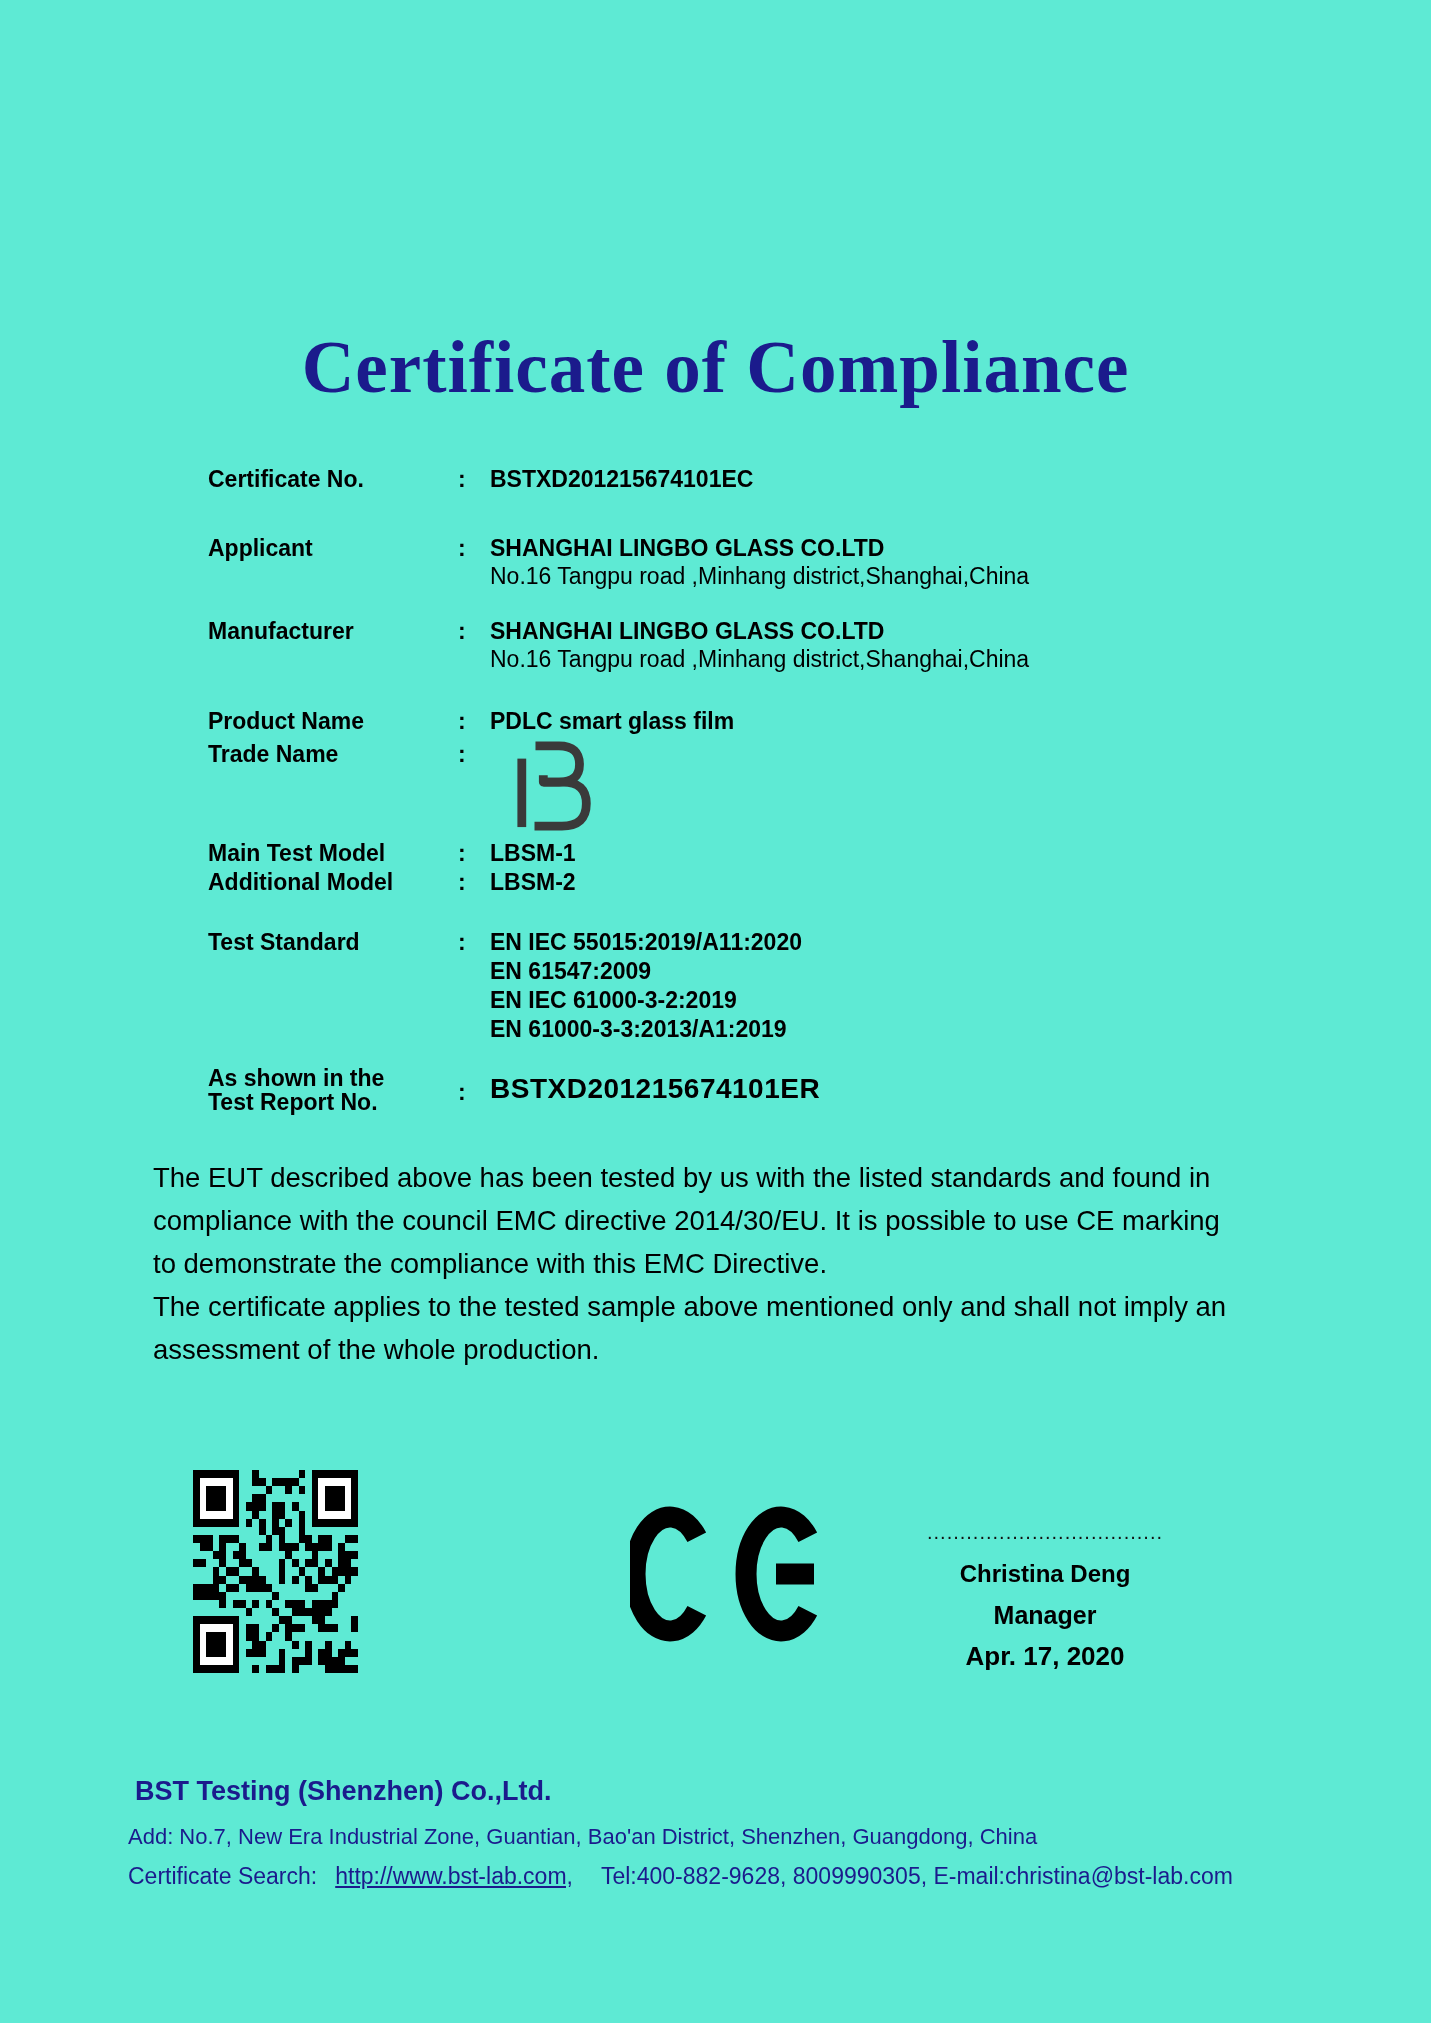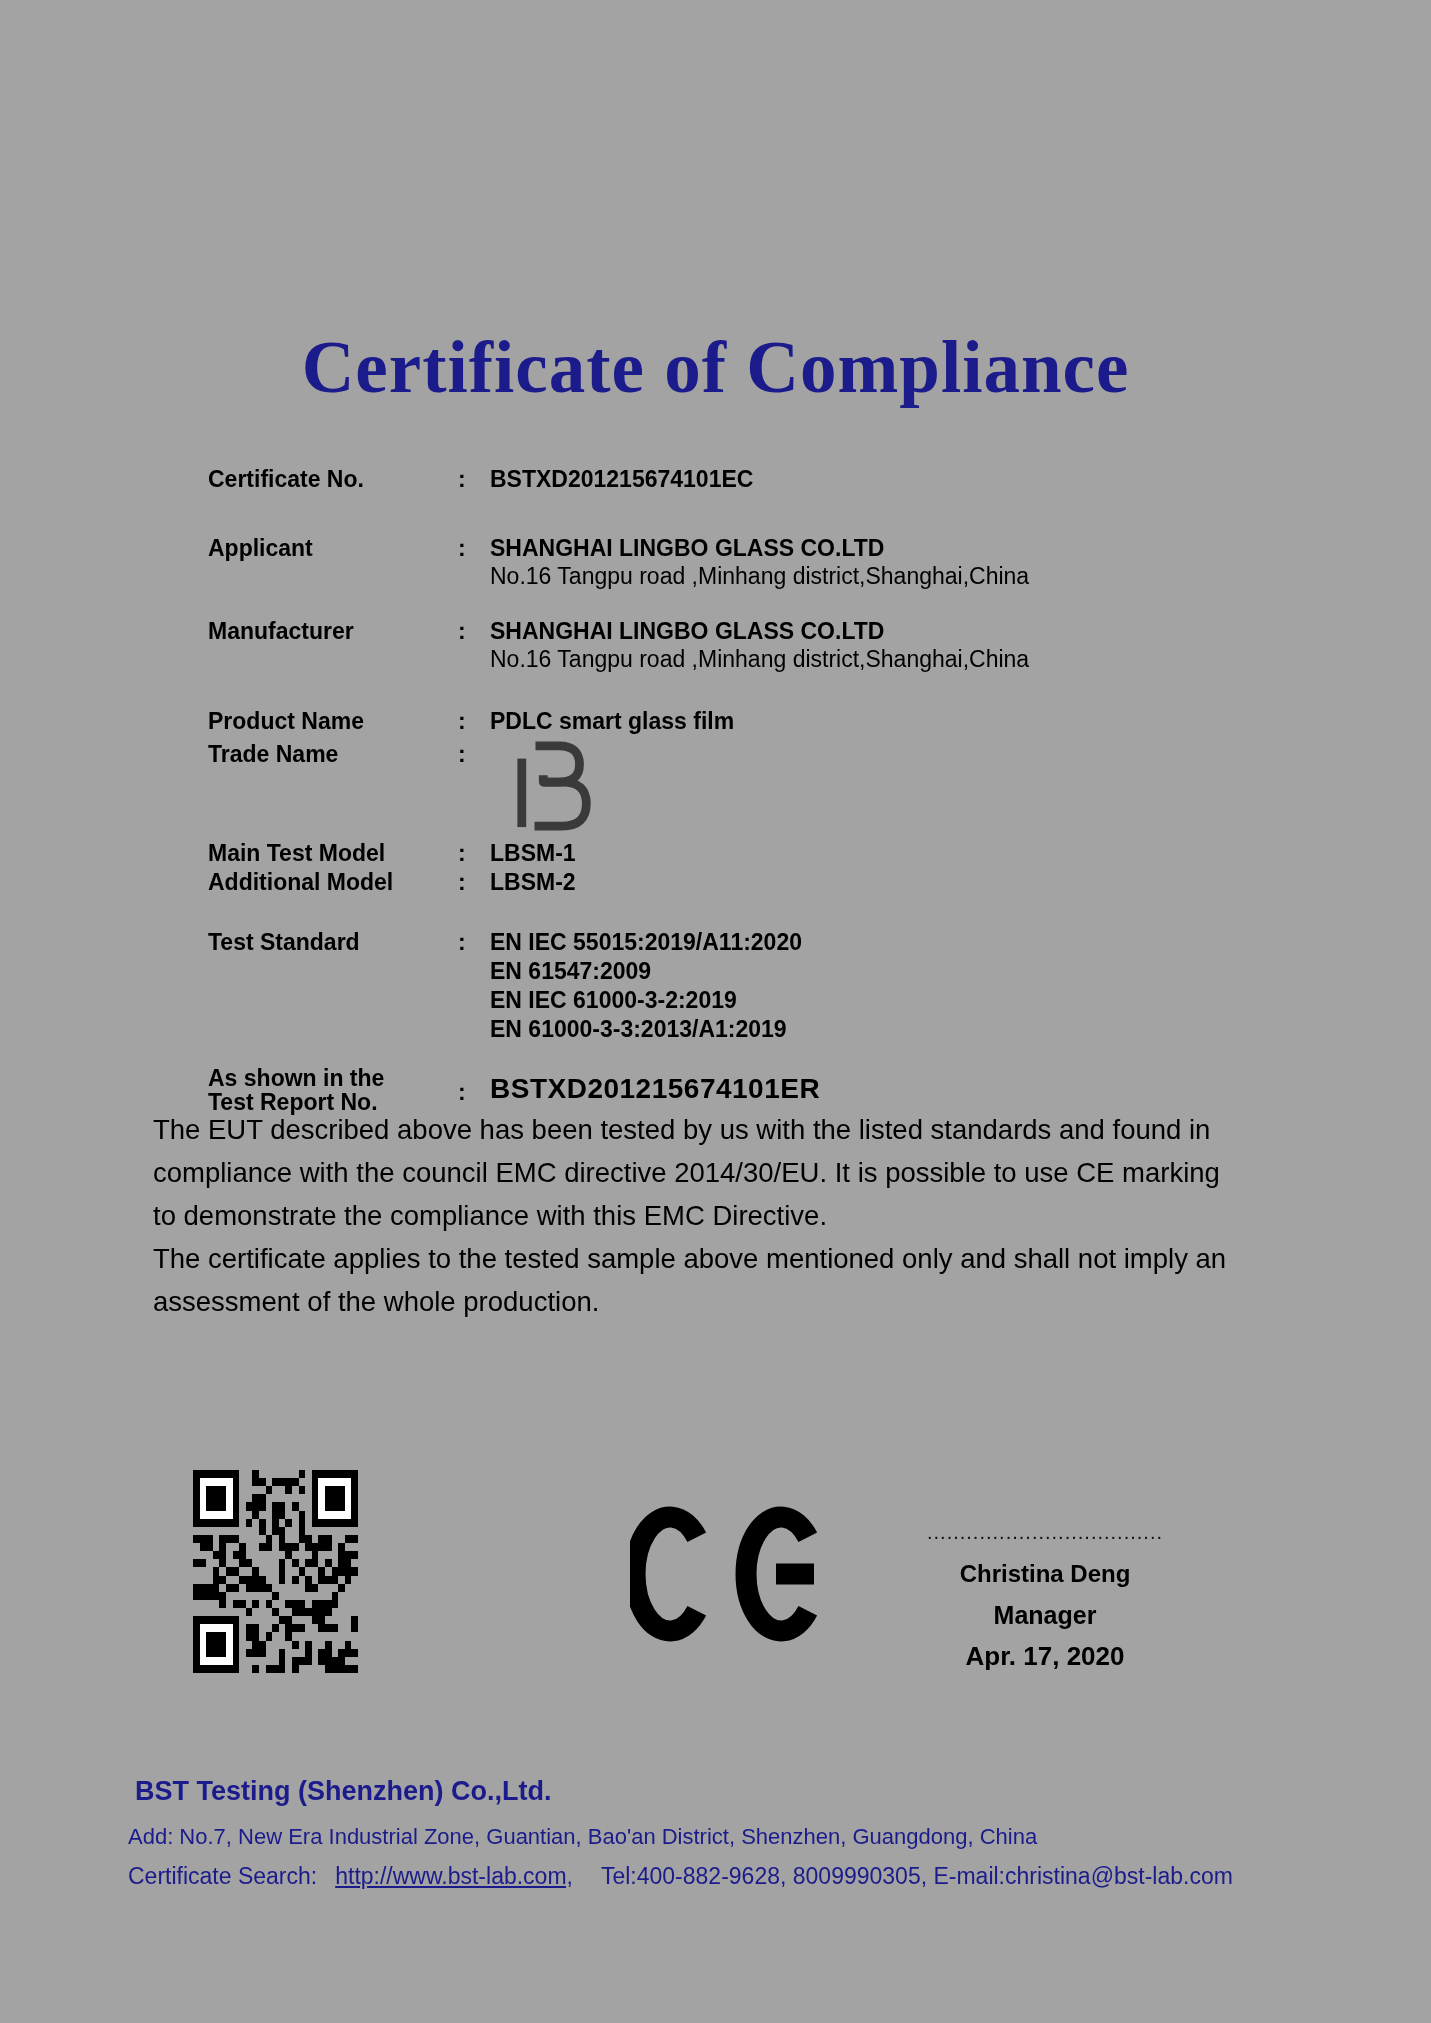--- a/index.html
+++ b/index.html
@@ -1,20 +1,20 @@
 <!DOCTYPE html>
 <html><head>
 <meta charset="utf-8">
 <style>
   * { margin:0; padding:0; box-sizing:border-box; }
   html,body { background:#ffffff; }
   .page {
     position:relative;
     width:1431px; height:2023px;
-    background:#a3a3a3;
+    background:#5eead4;
     font-family:"Liberation Sans", sans-serif;
     color:#000;
     overflow:hidden;
     text-decoration:underline;
   }
   .title {
     position:absolute; top:326px; left:0; width:100%;
     text-align:center;
     font-family:"Liberation Serif", serif;
     font-weight:bold;
@@ -24,21 +24,21 @@
   }
   .row { position:absolute; left:208px; display:flex; align-items:flex-start; }
   .lbl { width:250px; font-weight:bold; font-size:23px; line-height:28px; }
   .colon { width:32px; font-weight:bold; font-size:23px; line-height:28px; }
   .val { font-size:23px; line-height:28px; }
   .bold { font-weight:bold; }
   .std-line { font-weight:bold; font-size:23px; line-height:29px; }
   .report-val { font-weight:bold; font-size:28px; line-height:28px; letter-spacing:0.5px; margin-top:9px; }
   .two-line-lbl div { line-height:24px; }
   .body-text {
-    position:absolute; left:153px; top:1108px; width:1095px;
+    position:absolute; left:153px; top:1156px; width:1095px;
     font-size:27.5px; line-height:43px;
   }
   .logo-b { margin-left:23px; margin-top:1px; display:block; }
   .qr { position:absolute; left:193px; top:1470px; width:165px; height:203px; }
   .ce { position:absolute; left:630px; top:1505px; }
   .sig {
     position:absolute; left:918px; top:1522px; width:254px;
     text-align:center;
   }
   .sig-dots { font-size:20px; line-height:20px; letter-spacing:1px; color:#111; white-space:nowrap; }

